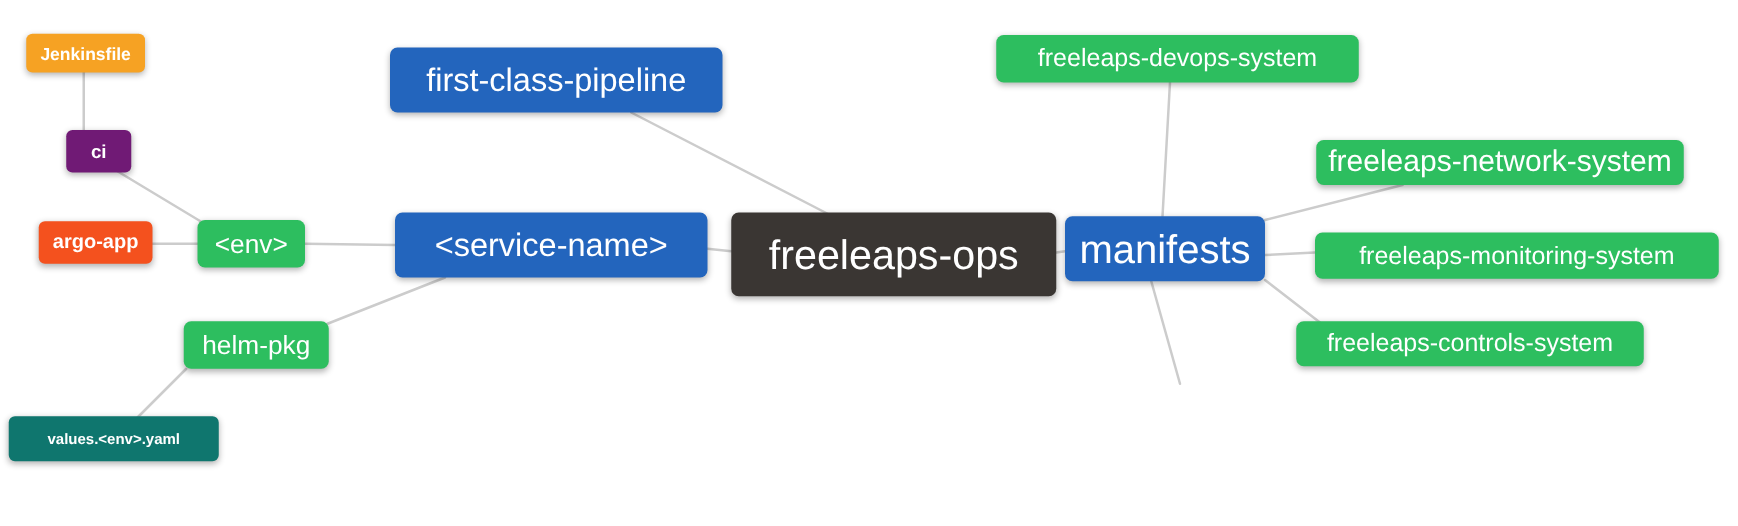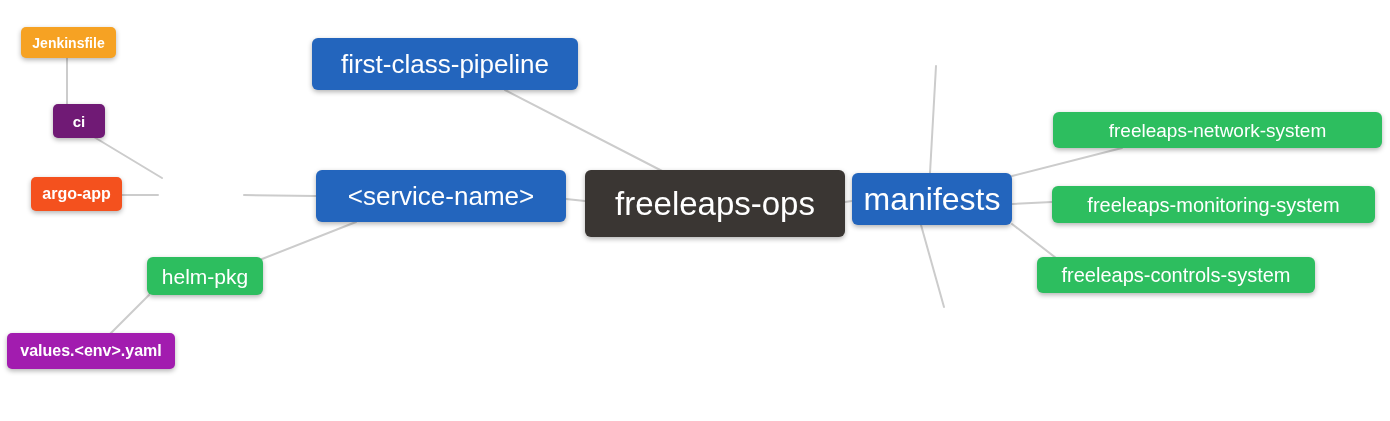--- a/index.html
+++ b/index.html
@@ -67,34 +67,36 @@
     <line x1="1012" y1="224" x2="1056" y2="258" style="stroke: rgb(204, 204, 204);"></line>
     <line x1="921" y1="225" x2="944" y2="307" style="stroke: rgb(204, 204, 204);"></line>
   </svg>
 
   <div class="node small" style="left: 21px; top: 27px; width: 95px; height: 31px; font-size: 14px; background: rgb(246, 162, 35);">Jenkinsfile</div>
 
   <div class="node small" style="left: 53px; top: 104px; width: 52px; height: 34px; font-size: 15px; background: #701a75;">ci</div>
 
   <div class="node small" style="left: 31px; top: 177px; width: 91px; height: 34px; font-size: 16px; background: rgb(244, 81, 30);">argo-app</div>
 
+  <div class="node" style="left: 158px; top: 176px; width: 86px; height: 38px; font-size: 21px; background: rgb(45, 190, 95);">&lt;env&gt;</div>
 
   <div class="node" style="left: 147px; top: 257px; width: 116px; height: 38px; font-size: 21px; background: rgb(45, 190, 95);">helm-pkg</div>
 
-  <div class="node small" style="left: 7px; top: 333px; width: 168px; height: 36px; font-size: 16px; background: #a21caf;">values.&lt;env&gt;.yaml</div>
+  <div class="node small" style="left: 7px; top: 333px; width: 168px; height: 36px; font-size: 12px; background: #0f766e;">values.&lt;env&gt;.yaml</div>
 
   <div class="node" style="left: 312px; top: 38px; width: 266px; height: 52px; font-size: 26px; background: rgb(35, 101, 189);">first-class-pipeline</div>
 
   <div class="node" style="left: 316px; top: 170px; width: 250px; height: 52px; font-size: 26px; background: rgb(35, 101, 189);">&lt;service-name&gt;</div>
 
   <div class="node" style="left: 585px; top: 170px; width: 260px; height: 67px; font-size: 33px; background: rgb(58, 54, 51);">freeleaps-ops</div>
 
   <div class="node" style="left: 852px; top: 173px; width: 160px; height: 52px; font-size: 32px; background: rgb(35, 101, 189);">manifests</div>
 
+  <div class="node" style="left: 797px; top: 28px; width: 290px; height: 38px; font-size: 20px; background: rgb(45, 190, 95);">freeleaps-devops-system</div>
 
-  <div class="node" style="left: 1053px; top: 112px; width: 329px; height: 36px; font-size: 19px; background: rgb(45, 190, 95);">freeleaps-network-system</div>
+  <div class="node" style="left: 1053px; top: 112px; width: 294px; height: 36px; font-size: 24px; background: rgb(45, 190, 95);">freeleaps-network-system</div>
 
   <div class="node" style="left: 1052px; top: 186px; width: 323px; height: 37px; font-size: 20px; background: rgb(45, 190, 95);">freeleaps-monitoring-system</div>
 
   <div class="node" style="left: 1037px; top: 257px; width: 278px; height: 36px; font-size: 20px; background: rgb(45, 190, 95);">freeleaps-controls-system</div>
 
 
 </div>
 
 </body></html>

